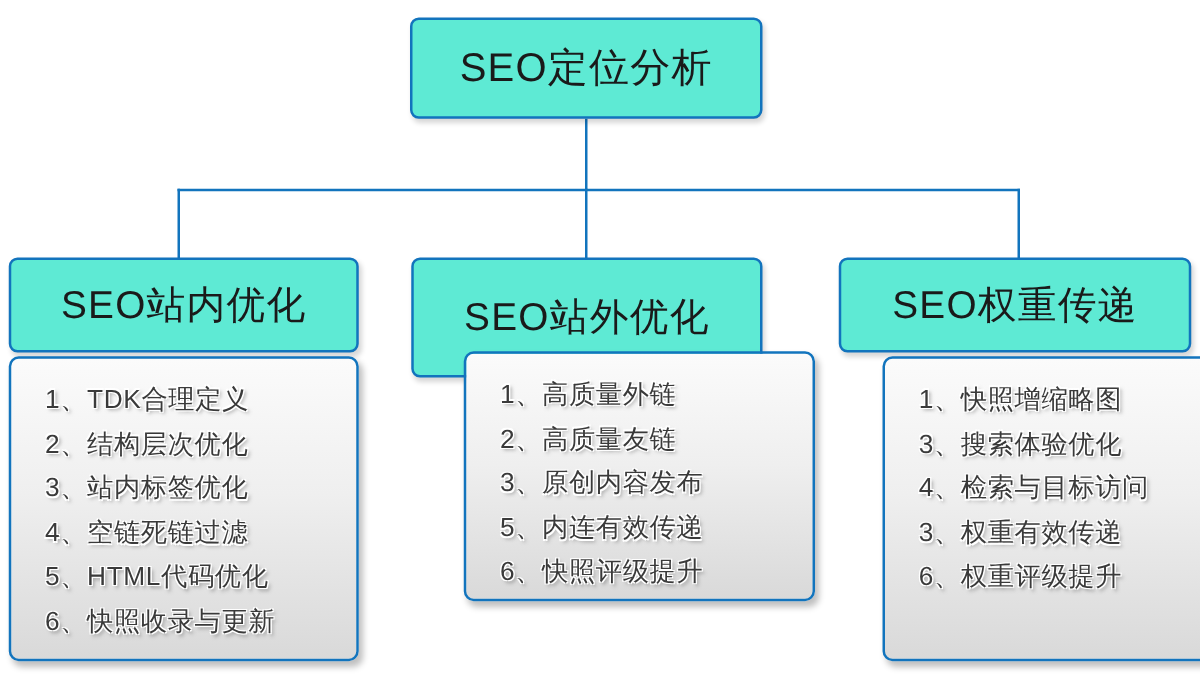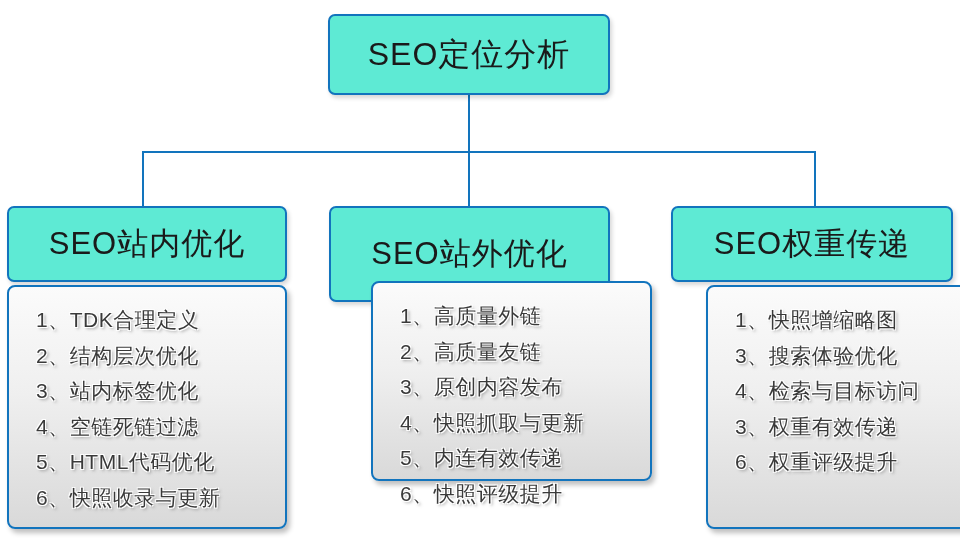--- a/index.html
+++ b/index.html
@@ -83,21 +83,20 @@
     <div class="item">6、快照收录与更新</div>
   </div>
 
   <div class="node header" style="left:329px; top:206px; width:281px; height:96px;">
     <span>SEO站外优化</span>
   </div>
   <div class="panel" style="left:329px; top:281px; width:281px; height:200px;margin-left:42px;">
     <div class="item">1、高质量外链</div>
     <div class="item">2、高质量友链</div>
     <div class="item">3、原创内容发布</div>
-    <div class="item">4、快照抓取与更新</div>
     <div class="item">5、内连有效传递</div>
     <div class="item">6、快照评级提升</div>
   </div>
 
   <div class="node header" style="left:671px; top:206px; width:282px; height:76px;">
     <span>SEO权重传递</span>
   </div>
   <div class="panel" style="left:706px; top:285px; width:282px; height:244px;">
     <div class="item">1、快照增缩略图</div>
     <div class="item">3、搜索体验优化</div>

